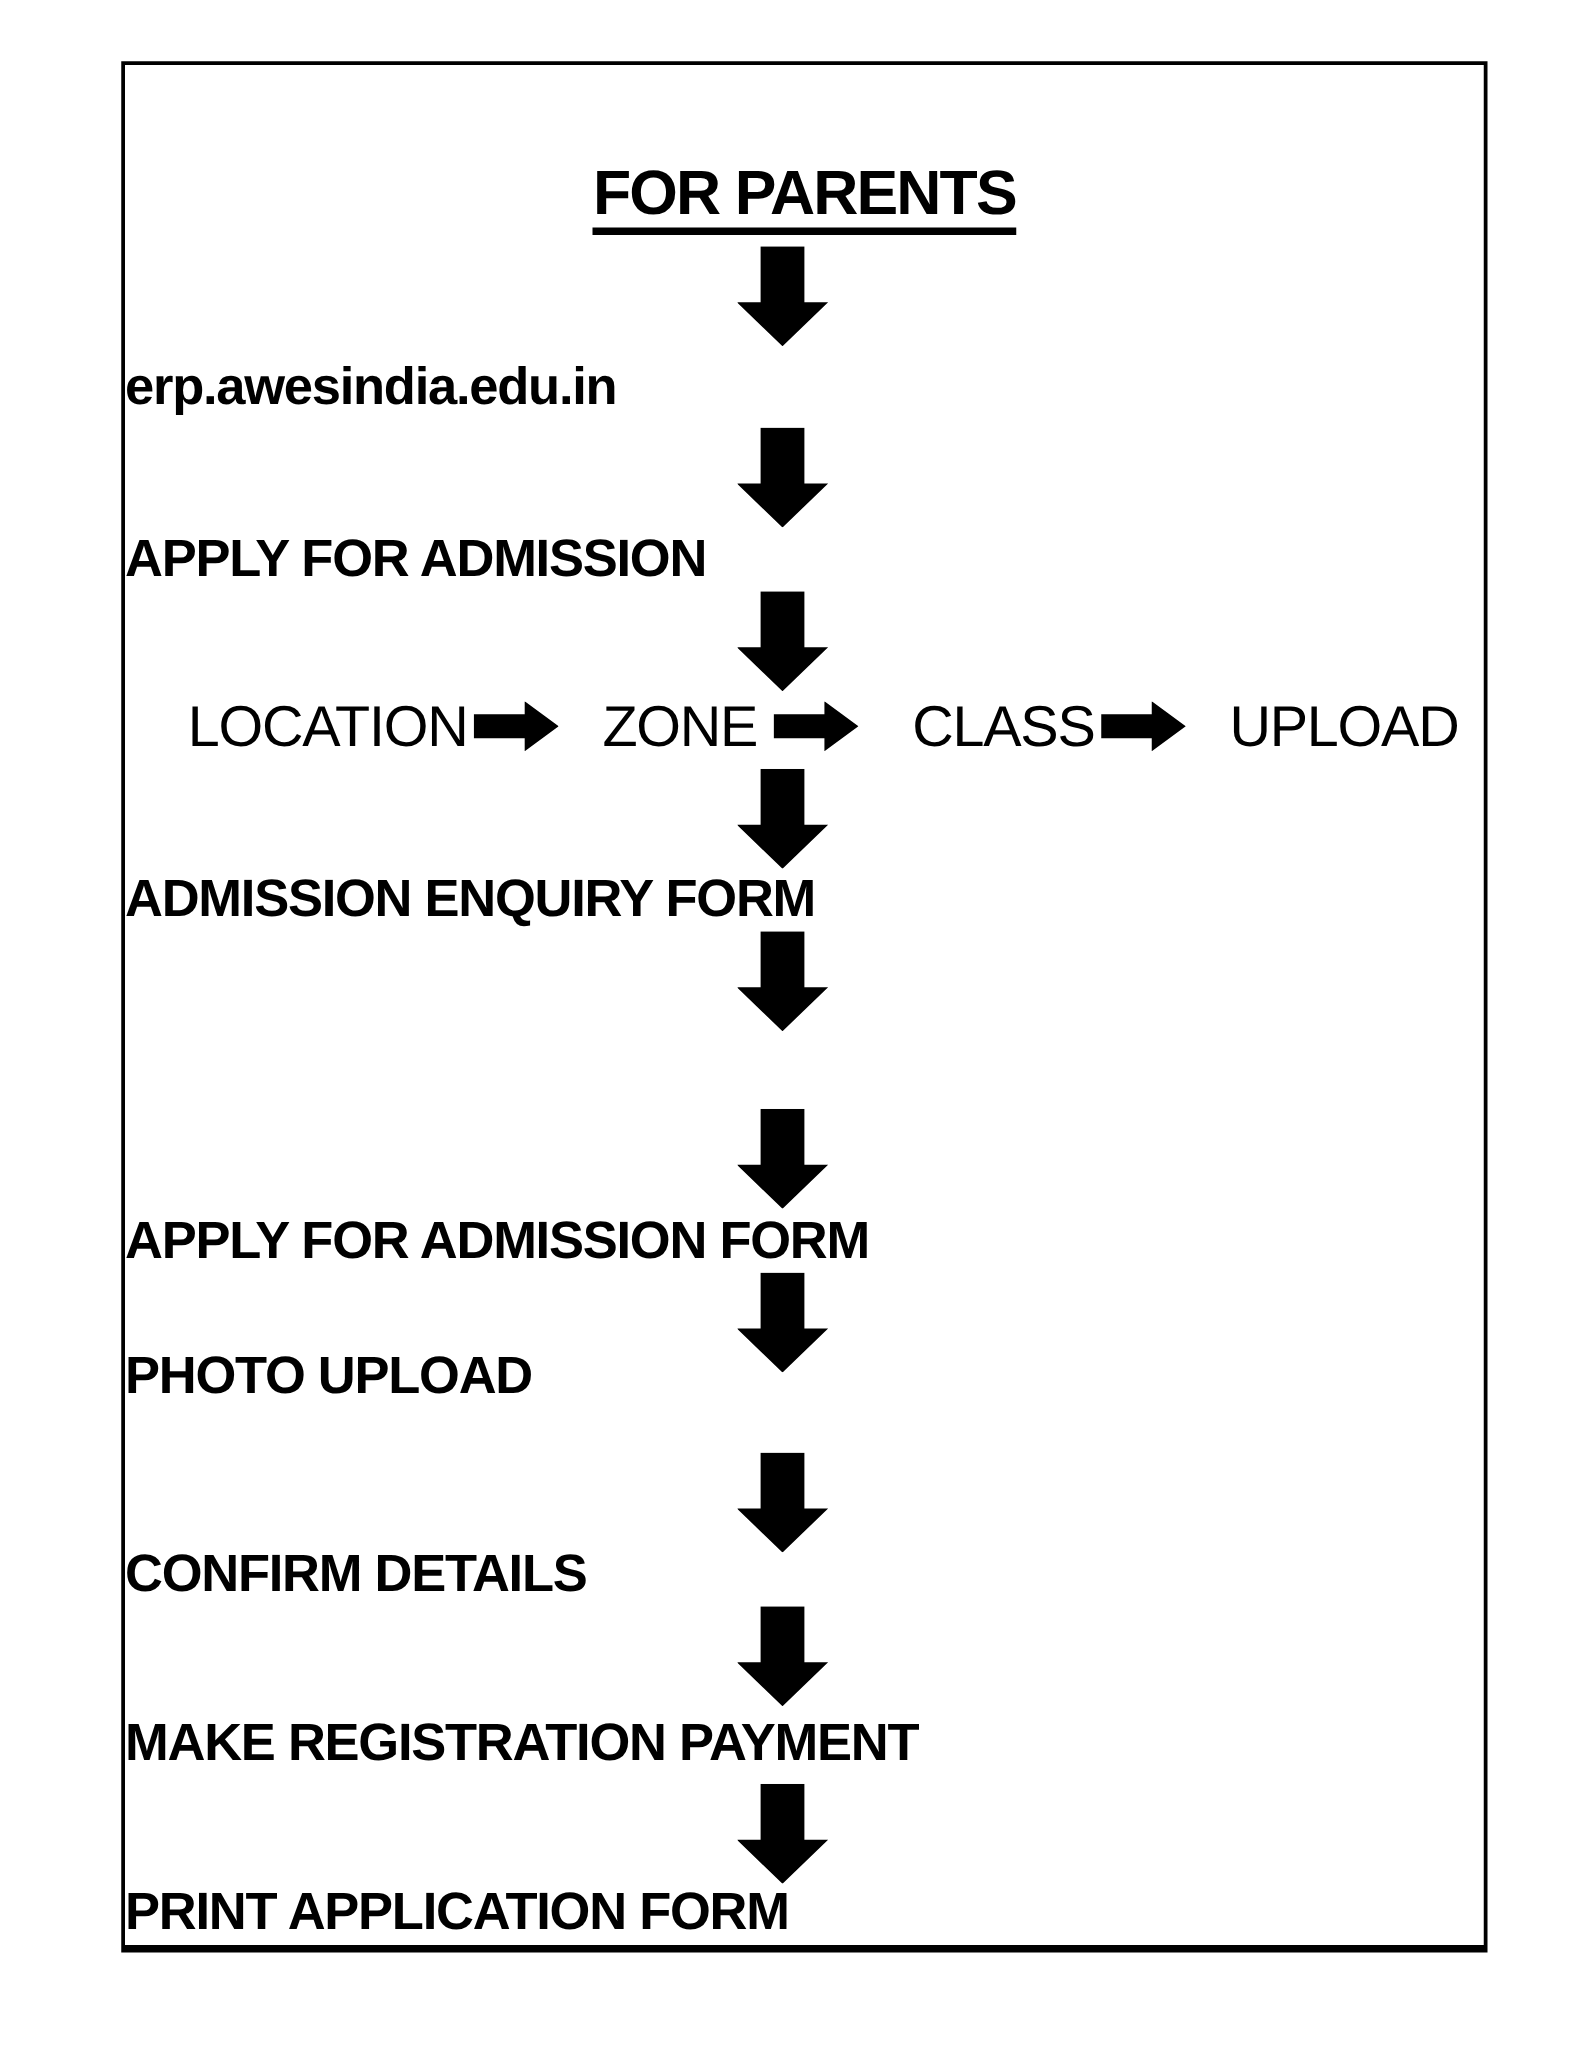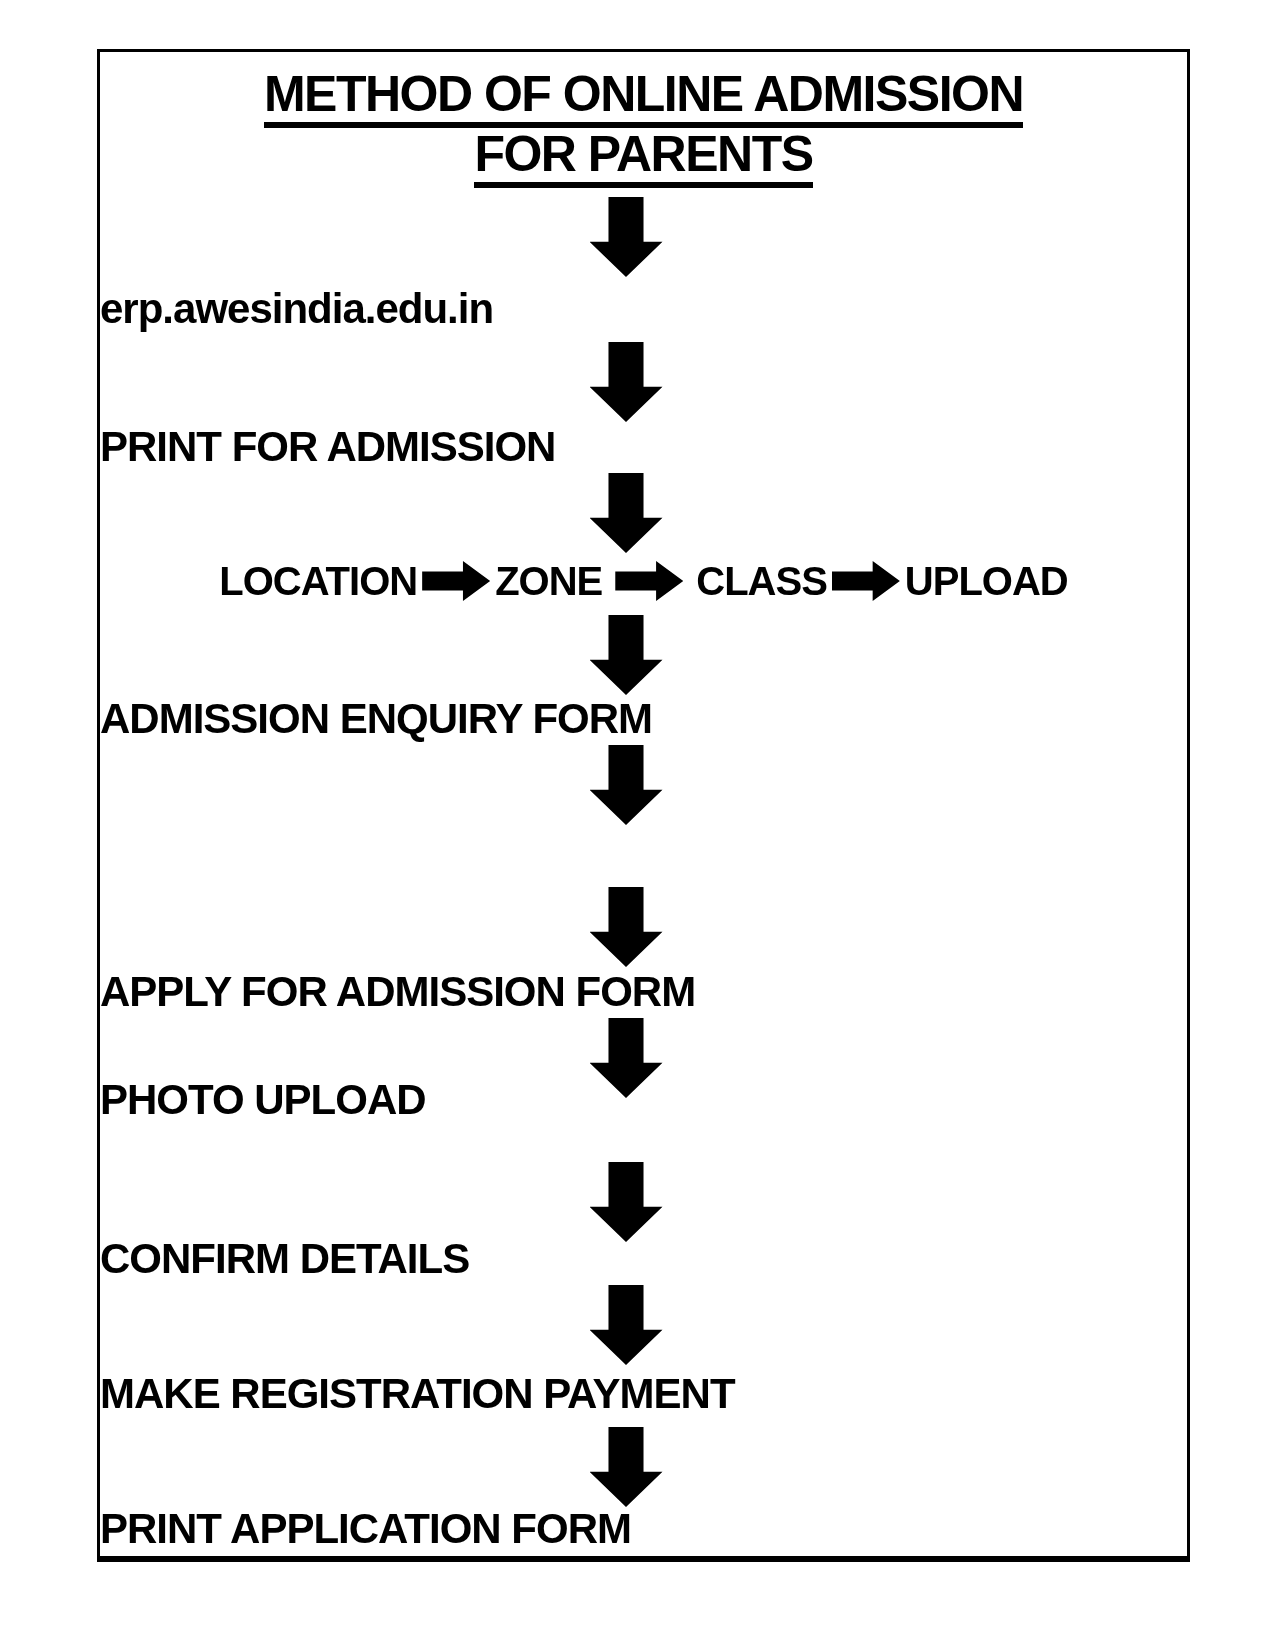--- a/index.html
+++ b/index.html
@@ -31,44 +31,44 @@
   .darr {
     position:absolute; left:calc(50% - 54px); width:73px; height:80px;
     background:var(--ink);
     clip-path:polygon(26% 0, 74% 0, 74% 56%, 100% 56%, 50% 100%, 0 56%, 26% 56%);
   }
   .hrow {
     position:absolute; left:0; right:0; height:42px;
     display:flex; justify-content:center; align-items:center; gap:5px;
   }
   .rlabel {
-    font-size:40px; font-weight:bold; letter-spacing:-1px; line-height:42px;
+    font-size:46px; font-weight:normal; letter-spacing:-1px; line-height:42px;
     white-space:nowrap;
+    margin-left:30px;
   }
   .rarr {
     display:inline-block; width:68px; height:40px; background:var(--ink); flex:none;
     clip-path:polygon(0 26%, 60% 26%, 60% 0, 100% 50%, 60% 100%, 60% 74%, 0 74%);
   }
   .rarr.mid { margin:0 8px; }
 </style>
 </head>
 <body>
 
 <div class="frame">
 
-  <div class="tline" style="top:17px"><span class="u">METHOD OF ONLINE ADMISSION</span></div>
   <div class="tline" style="top:77px"><span class="u">FOR PARENTS</span></div>
 
   <div class="darr" style="top:145px"></div>
 
   <div class="label" style="top:236px">erp.awesindia.edu.in</div>
 
   <div class="darr" style="top:290px"></div>
 
-  <div class="label" style="top:374px">PRINT FOR ADMISSION</div>
+  <div class="label" style="top:374px">APPLY FOR ADMISSION</div>
 
   <div class="darr" style="top:421px"></div>
 
   <div class="hrow" style="top:508px">
     <span class="rlabel">LOCATION</span>
     <span class="rarr"></span>
     <span class="rlabel">ZONE</span>
     <span class="rarr mid"></span>
     <span class="rlabel">CLASS</span>
     <span class="rarr"></span>

